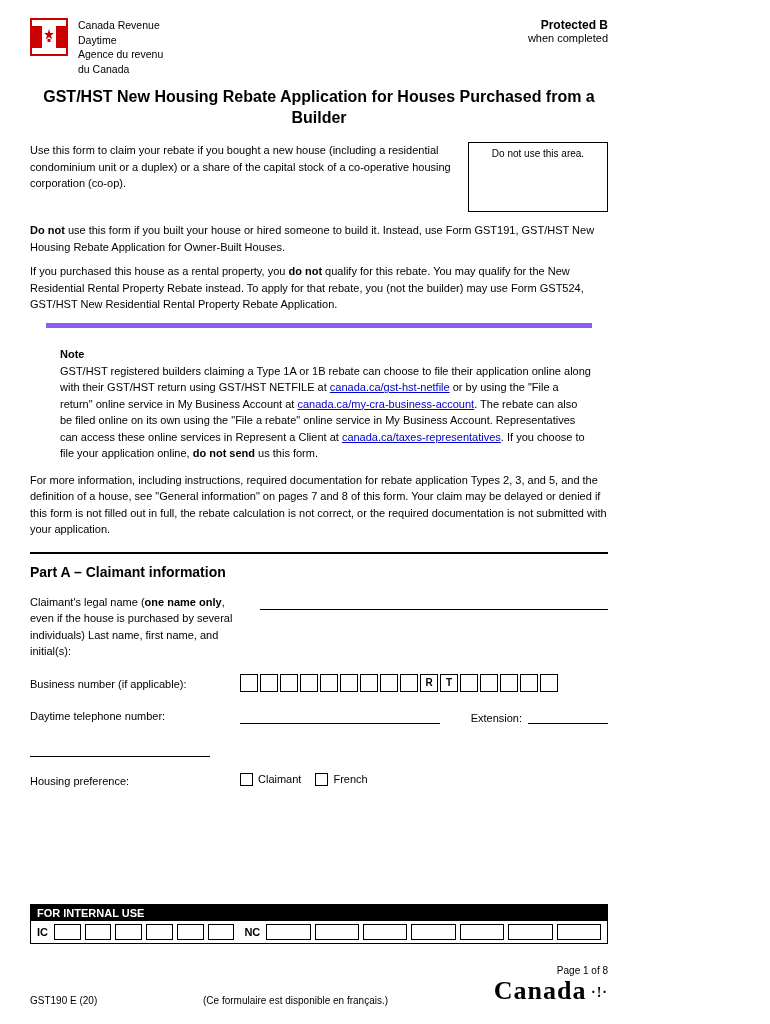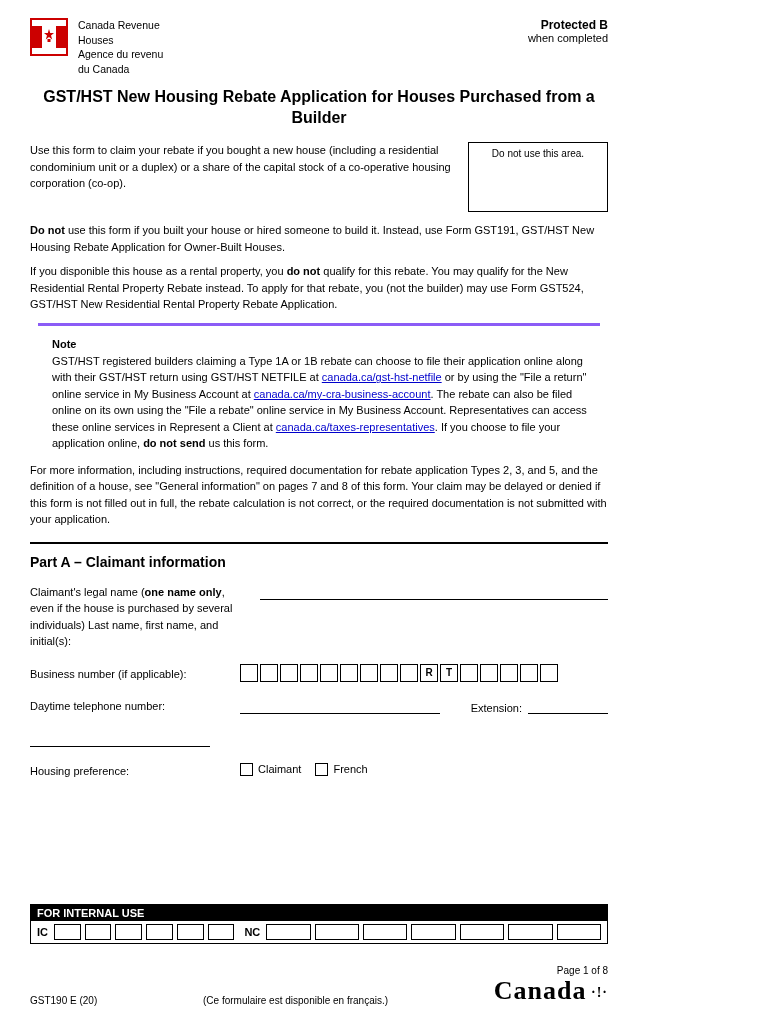--- a/index.html
+++ b/index.html
@@ -82,23 +82,23 @@
       text-align: center;
       flex-shrink: 0;
     }
     .body-text {
       font-size: 11px;
       line-height: 1.5;
       margin-bottom: 8px;
     }
     .body-text b, .bold { font-weight: bold; }
     .note-box {
-      border-top: 3px solid #8b5cf6;
-      padding-top: 12px;
-      margin: 10px 8px;
+      border-top: 5px solid #8b5cf6;
+      padding-top: 20px;
+      margin: 10px 16px;
     }
     .note-title { font-weight: bold; font-size: 11px; margin-bottom: 3px; }
     .link { color: #0000cc; text-decoration: underline; }
     hr.divider {
       border: none;
       border-top: 2px solid #000;
       margin: 14px 0 10px 0;
     }
     
     .part-title {
@@ -268,21 +268,21 @@
           <rect x="10" y="6" width="14" height="22" fill="#fff"></rect>
           <rect x="24" y="6" width="10" height="22" fill="#cc0000"></rect>
 
           <polygon points="17,9 18.2,13 22,13 19,15.5 20.2,19.5 17,17 13.8,19.5 15,15.5 12,13 15.8,13" fill="#cc0000"></polygon>
           <rect x="15.5" y="19" width="3" height="3" fill="#cc0000"></rect>
         </svg>
       </div>
       <div class="agency-name">
         <div class="en">
           <span>Canada Revenue</span><br>
-          <span>Houses</span>
+          <span>Daytime</span>
         </div>
         <div class="fr">
           <span>Agence du revenu</span><br>
           <span>du Canada</span>
         </div>
       </div>
     </div>
     <div class="header-right">
       <div class="protected">Protected B</div>
       <div>when completed</div>
@@ -298,21 +298,21 @@
     <div class="do-not-use-box">
       <span>Do not use this area.</span>
     </div>
   </div>
 
   <div class="body-text">
     <b>Do not</b><span> use this form if you built your house or hired someone to build it. Instead, use Form GST191, GST/HST New Housing Rebate Application for Owner-Built Houses.</span>
   </div>
 
   <div class="body-text">
-    <span>If you disponible this house as a rental property, you </span><b>do not</b><span> qualify for this rebate. You may qualify for the New Residential Rental Property Rebate instead. To apply for that rebate, you (not the builder) may use Form GST524, GST/HST New Residential Rental Property Rebate Application.</span>
+    <span>If you purchased this house as a rental property, you </span><b>do not</b><span> qualify for this rebate. You may qualify for the New Residential Rental Property Rebate instead. To apply for that rebate, you (not the builder) may use Form GST524, GST/HST New Residential Rental Property Rebate Application.</span>
   </div>
 
   <div class="note-box">
     <div class="indent">
       <div class="note-title">Note</div>
       <div class="body-text">
         <span>GST/HST registered builders claiming a Type 1A or 1B rebate can choose to file their application online along with their GST/HST return using GST/HST NETFILE at </span><a class="link" href="#">canada.ca/gst-hst-netfile</a><span> or by using the "File a return" online service in My Business Account at </span><a class="link" href="#">canada.ca/my-cra-business-account</a><span>. The rebate can also be filed online on its own using the "File a rebate" online service in My Business Account. Representatives can access these online services in Represent a Client at </span><a class="link" href="#">canada.ca/taxes-representatives</a><span>. If you choose to file your application online, </span><b>do not send</b><span> us this form.</span>
       </div>
     </div>
   </div>

